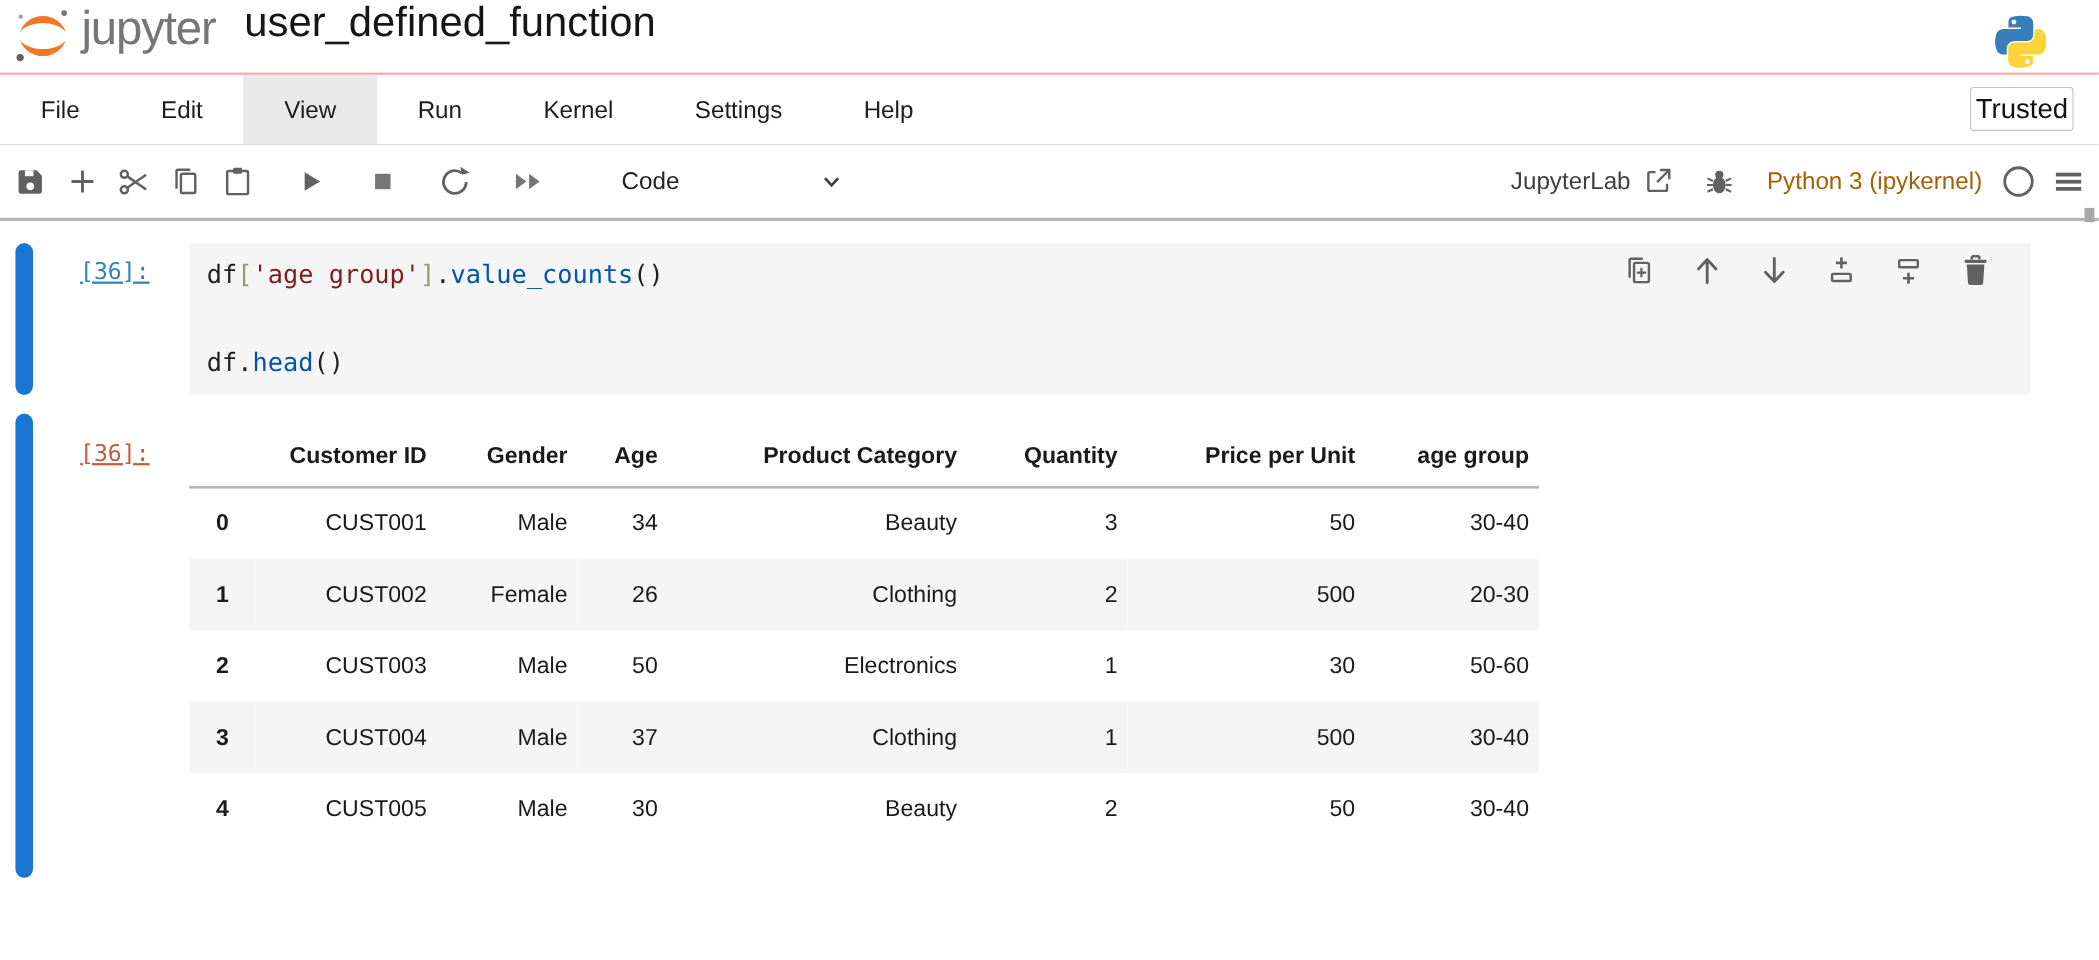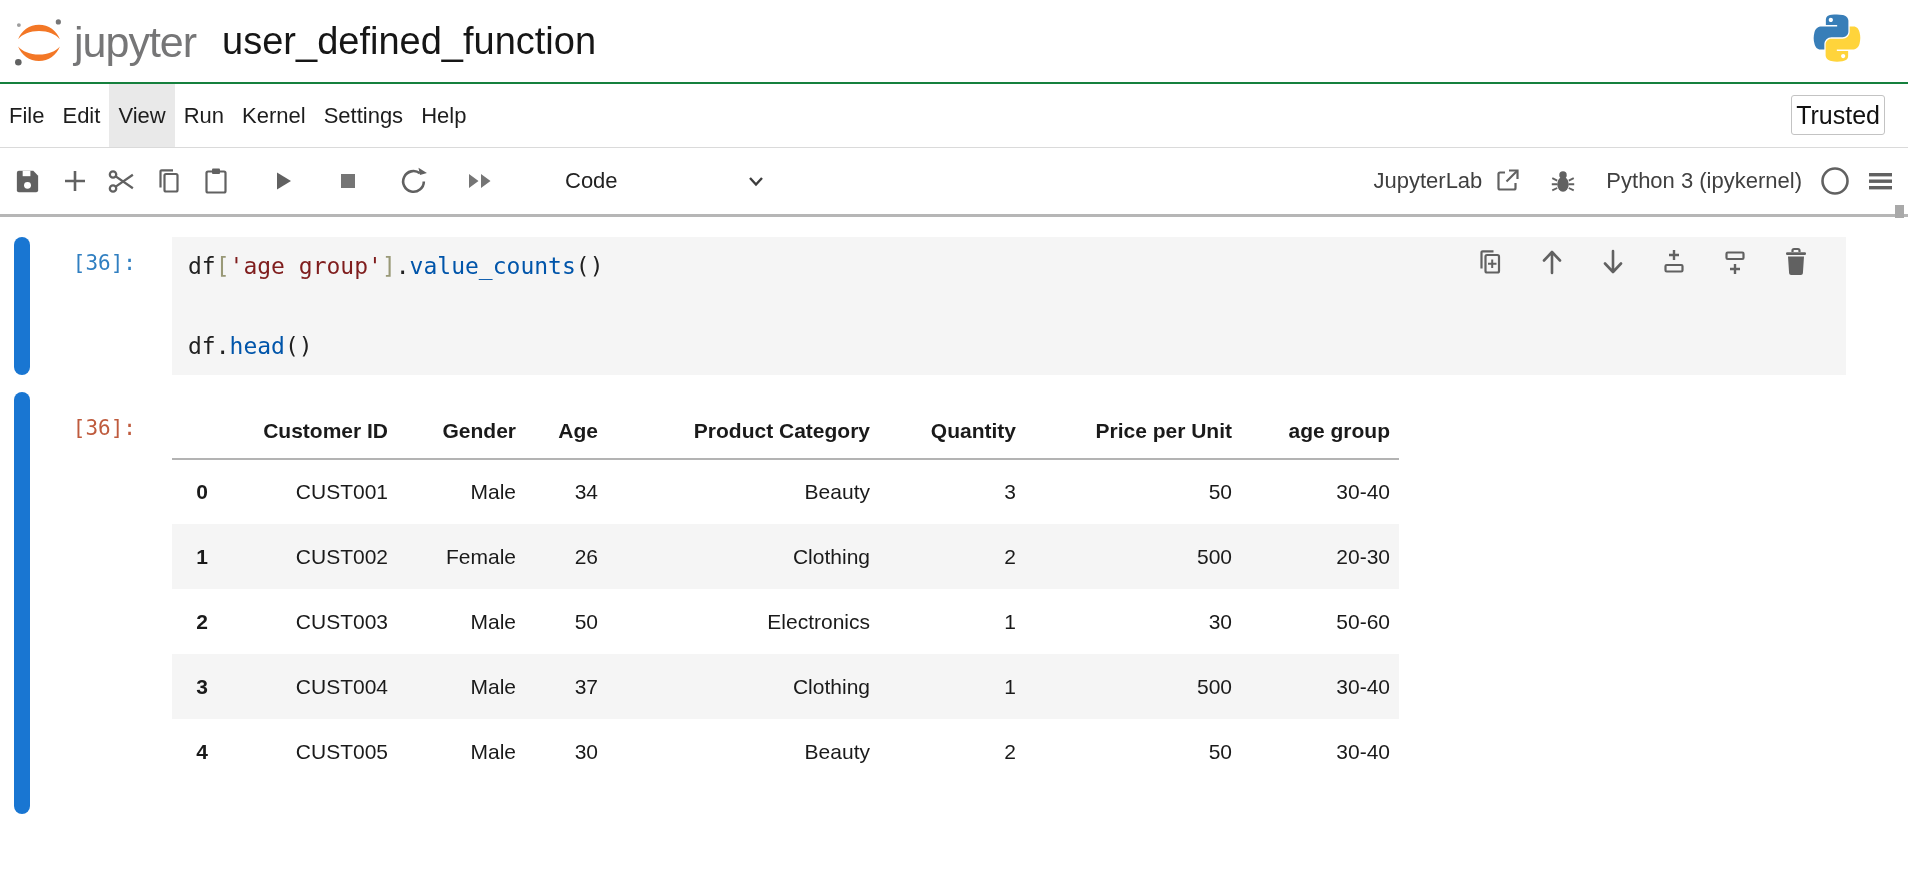--- a/index.html
+++ b/index.html
@@ -1,58 +1,58 @@
 <!DOCTYPE html>
 <html><head>
 <meta charset="utf-8">
 <style>
   * { margin:0; padding:0; box-sizing:border-box; }
   html,body { width:1908px; height:873px; overflow:hidden; background:#fff;
     font-family:"Liberation Sans", sans-serif; color:#1d1d1d; }
 
   
-  .titlebar { height:84px; display:flex; align-items:center; padding:0 14px 0 10px;
-    border-bottom:2px solid #15803d; position:relative; }
+  .titlebar { height:68px; display:flex; align-items:flex-start; padding:0 14px 0 10px;
+    border-bottom:2px solid #fca5a5; position:relative; }
   .brandmark { width:58px; height:58px; margin-top:4px; }
   .brand-text { font-size:43px; color:#767677; letter-spacing:-1px; margin:2px 26px 0 6px; }
   .nb-title { font-size:38px; color:#161616; font-weight:400; }
   .nb-checkpoint { font-size:23px; color:#161616; margin-left:13px; padding-top:6px; }
   .python-logo { position:absolute; right:44px; top:10px; width:54px; height:56px; }
 
   
   .menubar { height:64px; display:flex; align-items:stretch; border-bottom:1px solid #dadada;
     position:relative; padding-left:0; }
-  .menu-item { font-size:22px; line-height:63px; padding:0 9px; cursor:default; }
+  .menu-item { font-size:22px; line-height:63px; padding:0 37px; cursor:default; }
   .menu-item.active { background:#e9e9e9; }
   .trusted-btn { position:absolute; right:23px; top:11px; height:40px; padding:0 4px;
     font-size:25px; background:#fff; border:1px solid #c3c3c3; border-radius:3px; color:#111;
     font-family:"Liberation Sans",sans-serif; }
 
   
   .toolbar { height:69px; border-bottom:3px solid #b6b6b6; display:flex; align-items:center;
     padding:0 12px 0 4px; }
   .tb-btn { width:47px; height:50px; display:flex; align-items:center; justify-content:center;
     background:none; border:none; }
   .tb-btn.grp { margin-left:19px; }
   .code-select { display:flex; align-items:center; justify-content:space-between;
     width:204px; margin-left:62px; }
   .code-select .label { font-size:22px; color:#222; }
   .tb-right { margin-left:auto; display:flex; align-items:center; gap:13px; }
   .jl-link { display:flex; align-items:center; gap:10px; margin-right:11px; }
   .jl-link .label { font-size:22px; color:#3f3f3f; }
-  .kernel-name { font-size:22px; color:#404040; margin:0 3px 0 13px; }
+  .kernel-name { font-size:22px; color:#a16207; margin:0 3px 0 13px; }
 
   
   .notebook { position:relative; padding-top:20px; height:715px; }
   .cell-row { display:flex; align-items:flex-start; }
   .collapser { width:16px; border-radius:8px; background:#1976d2; margin-left:14px; flex:none; }
   .collapser.in { height:138px; }
   .collapser.out { height:422px; }
   .promptcol { width:142px; flex:none; text-align:right; padding-right:36px;
-    font-family:"DejaVu Sans Mono", monospace; font-size:21px; }
+    font-family:"DejaVu Sans Mono", monospace; font-size:21px;text-decoration:underline; }
   .promptcol.in { color:#307fc1; padding-top:14px; }
   .promptcol.out { color:#bf5b3d; padding-top:24px; }
   .editor { flex:1; margin-right:62px; background:#f5f5f5; min-height:138px;
     padding:9px 0 9px 16px; position:relative; }
   .code-line { font-family:"DejaVu Sans Mono", monospace; font-size:23px; line-height:40px;
     white-space:pre; }
   .tok-plain { color:#212121; }
   .tok-bracket { color:#999977; }
   .tok-string { color:#7f1d1d; }
   .tok-property { color:#0055aa; }

